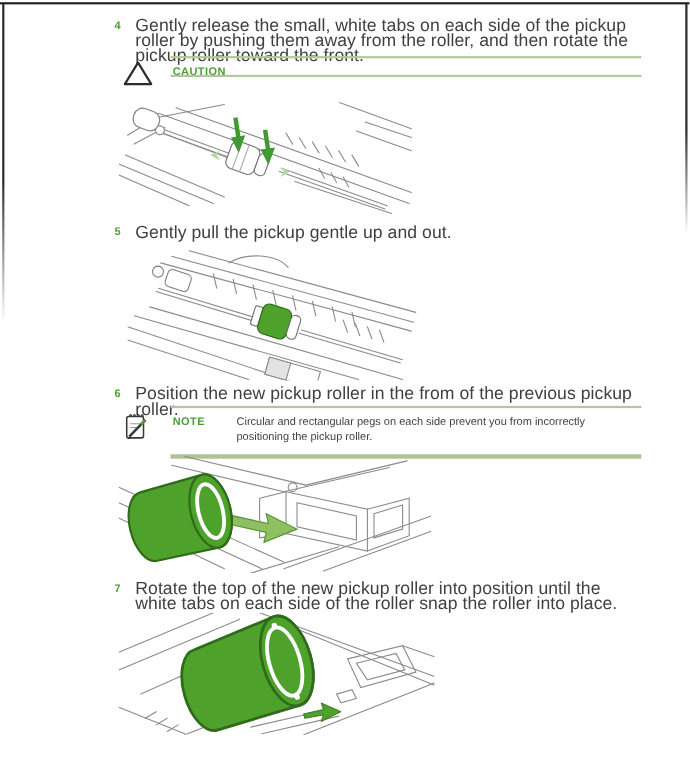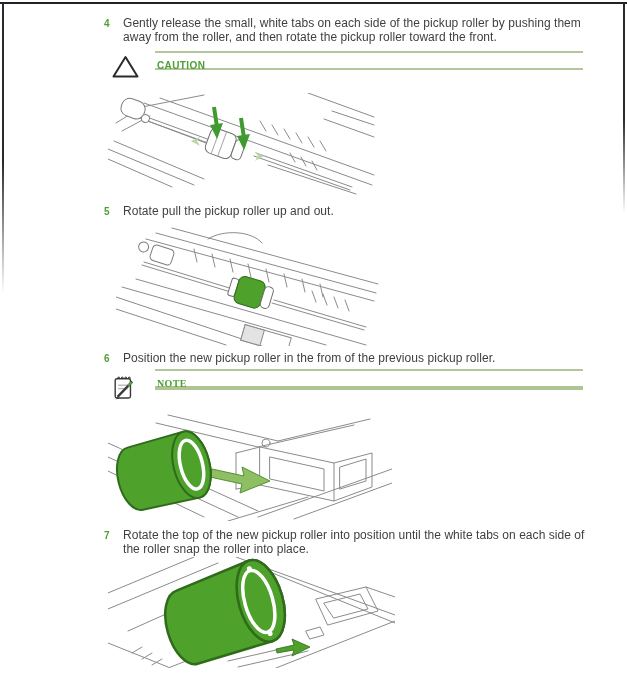--- a/index.html
+++ b/index.html
@@ -10,28 +10,28 @@
   }
   
   .border-top { position:absolute; top:2px; left:0; width:627px; height:2px; background:#232327; }
   .border-left { position:absolute; top:3px; left:2px; width:2px; height:290px;
     background:linear-gradient(#2a2a2e 55%, rgba(42,42,46,0)); }
   .border-right { position:absolute; top:3px; right:2px; width:2px; height:210px;
     background:linear-gradient(#2a2a2e 55%, rgba(42,42,46,0)); }
 
   .step { position:absolute; left:104px; width:484px; display:flex; }
   .step .num { width:19px; flex:0 0 19px; font-size:10px; font-weight:bold; color:#4ca033; line-height:13.5px; }
-  .step .txt { flex:1; font-size:12px; line-height:13.5px; letter-spacing:0.05px; color:#3f3f3f; }
+  .step .txt { flex:1; font-size:16px; line-height:13.5px; letter-spacing:0.05px; color:#3f3f3f; }
 
   .admon { position:absolute; left:112px; width:471px; }
   .ad-icon { position:absolute; left:0; display:block; }
   .ad-body { margin-left:43px; border-top:2px solid #b4c79c; position:relative;
     padding:6px 4px 9px 60px; font-size:10px; line-height:13.5px; color:#3f3f3f; }
   .ad-body.thin-bottom { border-bottom:2px solid #b4c79c; }
-  .ad-body.thick-bottom { border-bottom:4px solid #aec493;font-family:Liberation Serif, serif; }
+  .ad-body.thick-bottom { border-bottom:4px solid #aec493; }
   .ad-label { position:absolute; left:2px; top:6px; font-size:10px; font-weight:bold; color:#4ca033; letter-spacing:0.4px; }
 
   figure.fig { position:absolute; }
   figure.fig svg { display:block; }
 </style>
 </head>
 <body>
 
 <div class="page">
   <div class="border-top"></div>
@@ -100,21 +100,21 @@
         <line x1="133" y1="25" x2="136" y2="45" stroke="#3f9a2f" stroke-width="4"></line>
         <polygon points="129,43 142,41 136,57" fill="#3f9a2f"></polygon>
         <polygon points="92,44 83,48 92,53 89,48" fill="#b9d7a2"></polygon>
         <polygon points="147,59 156,63 147,68 150,63" fill="#b9d7a2"></polygon>
       </g>
     </svg>
   </figure>
 
   <div class="step" style="top:205px">
     <span class="num">5</span>
-    <span class="txt">Rotate pull the pickup roller up and out.</span>
+    <span class="txt">Gently pull the pickup gentle up and out.</span>
   </div>
 
   <figure class="fig" style="top:227px;left:116px">
     <svg width="264" height="119" viewBox="0 0 264 119">
       <g stroke="#8b8b8b" stroke-width="1" fill="none" stroke-linecap="round">
         <path d="M30,12 L258,74"></path>
         <path d="M40,6 L260,66"></path>
         <path d="M56,1 L262,57"></path>
         <path d="M92,12 C108,2 136,4 146,16"></path>
         <path d="M78,22 l3,13"></path>
@@ -165,20 +165,21 @@
         <rect x="2.5" y="4" width="13" height="16.5" rx="1.5" fill="#ffffff" stroke="#3a3a3a" stroke-width="1.2"></rect>
         <path d="M4.5,4 q1,-3 2,0 M7.5,4 q1,-3 2,0 M10.5,4 q1,-3 2,0 M13.5,4 q1,-3 2,0" fill="none" stroke="#3a3a3a" stroke-width="0.9"></path>
         <path d="M5,9.5 h8 M5,12.5 h8" stroke="#9a9a9a" stroke-width="0.8"></path>
         <line x1="4.5" y1="19.5" x2="17" y2="6.5" stroke="#3a3a3a" stroke-width="2"></line>
         <line x1="13.5" y1="10" x2="16.5" y2="7" stroke="#57a52f" stroke-width="2"></line>
         <polygon points="3,21.5 4.5,19.5 6,21" fill="#3a3a3a"></polygon>
       </svg>
     </span>
     <div class="ad-body thick-bottom">
       <span class="ad-label">NOTE</span>
+      <span>Circular and rectangular pegs on each side prevent you from incorrectly positioning the pickup roller.</span>
     </div>
   </div>
 
   <figure class="fig" style="top:413px;left:108px">
     <svg width="284" height="108" viewBox="0 0 284 108">
       <g stroke="#8b8b8b" stroke-width="1" fill="none" stroke-linecap="round">
         <path d="M0,44 L130,104"></path>
         <path d="M0,58 L96,104"></path>
         <path d="M0,30 L150,98"></path>
         <path d="M150,104 L284,56"></path>

